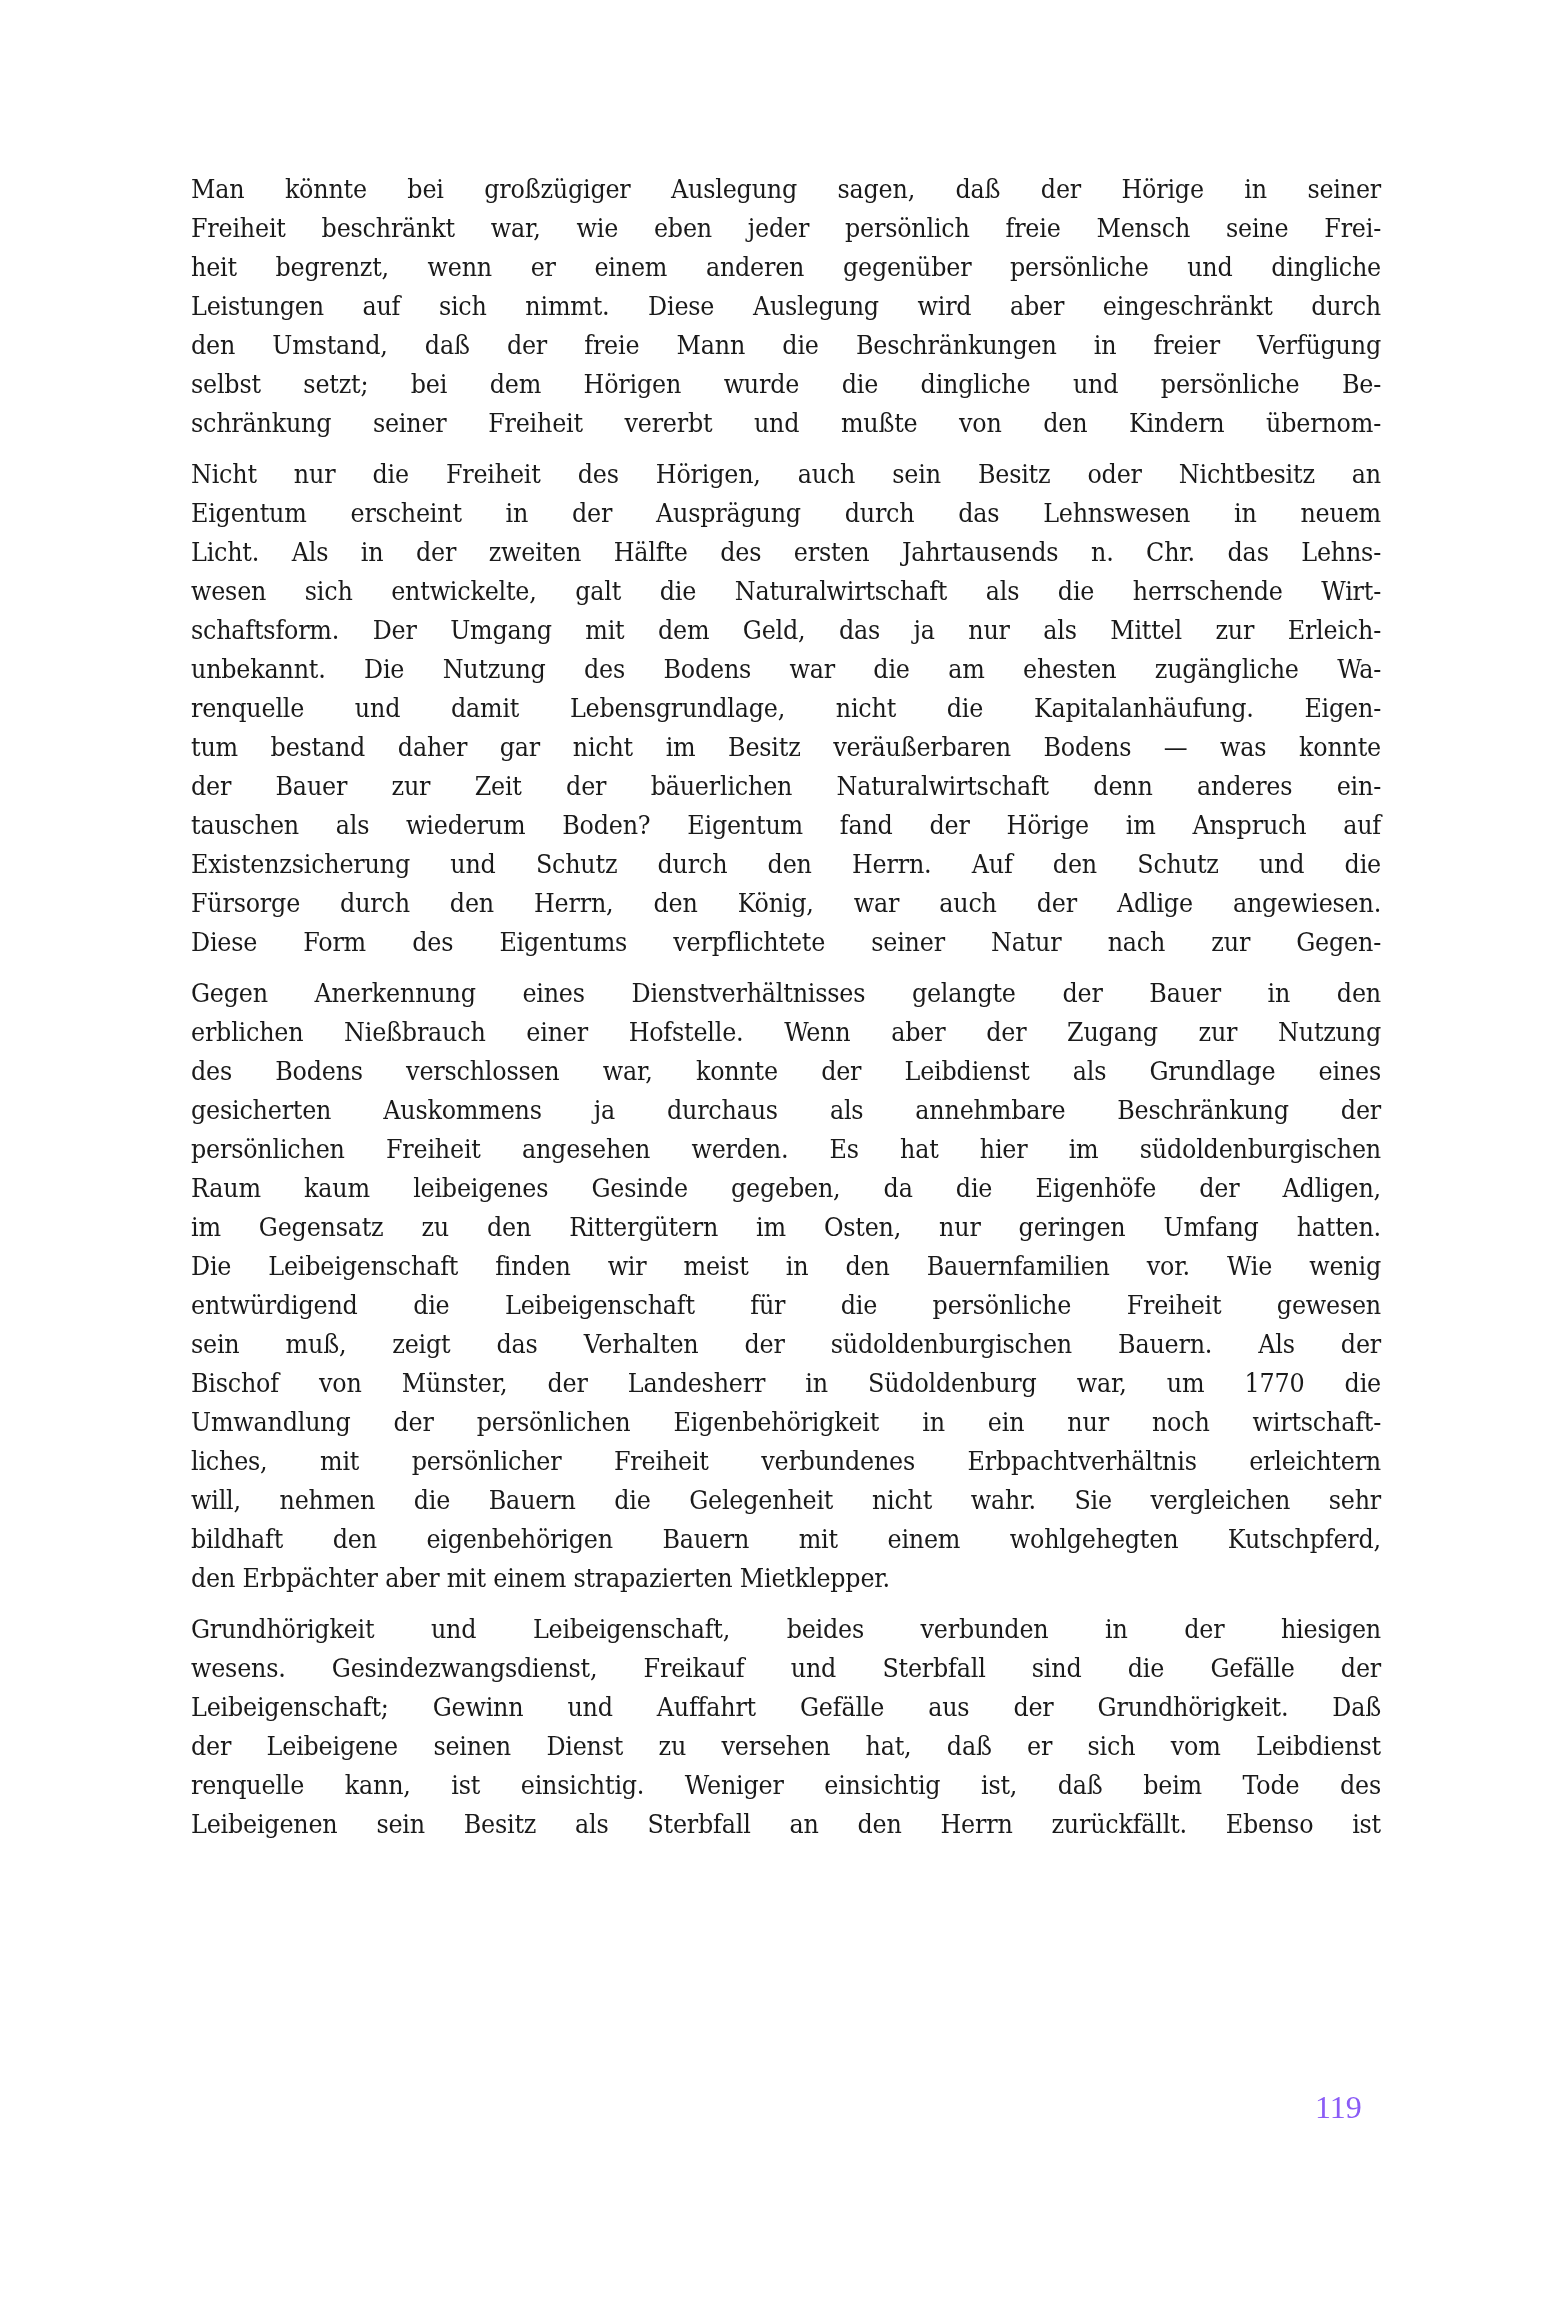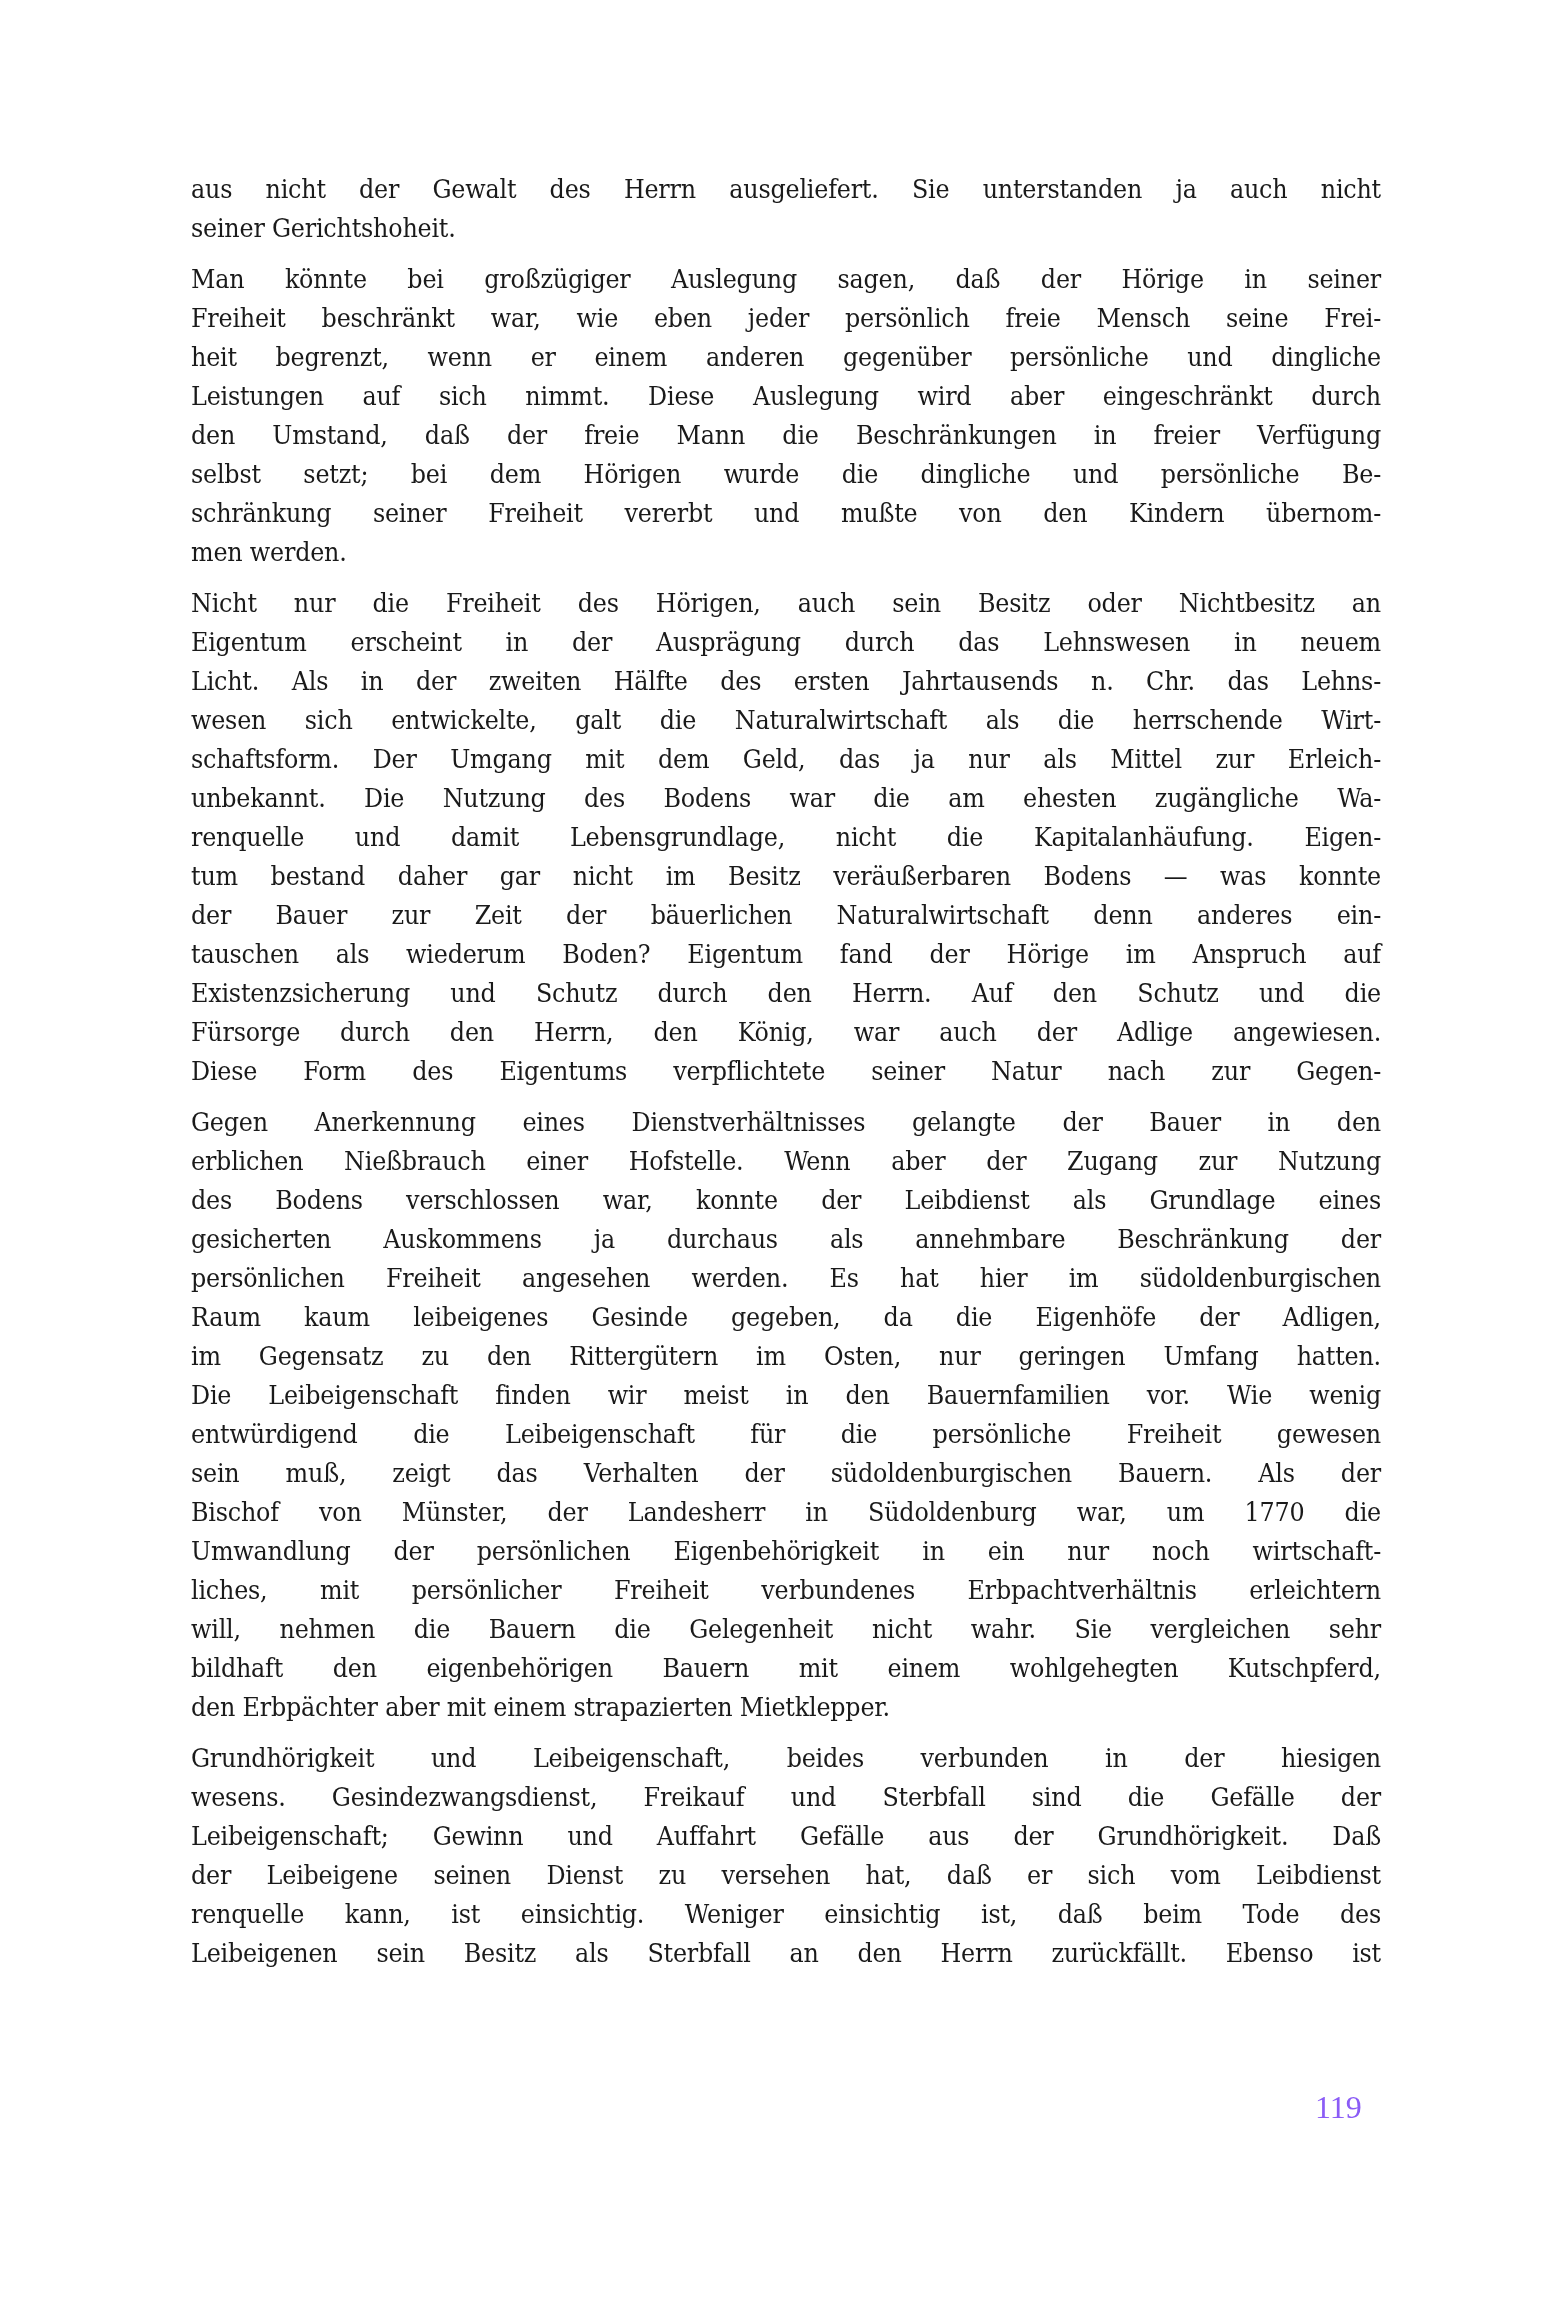--- a/index.html
+++ b/index.html
@@ -46,34 +46,29 @@
       font-size: 32px;
       line-height: 39px;
       color: #8b5cf6;
     }
   </style>
 </head>
 <body>
 
 <main class="page">
 
-  <p class="para">
-    <span class="line">aus nicht der Gewalt des Herrn ausgeliefert. Sie unterstanden ja auch nicht</span>
-    <span class="line last">seiner Gerichtshoheit.</span>
-  </p>
 
   <p class="para">
     <span class="line">Man könnte bei großzügiger Auslegung sagen, daß der Hörige in seiner</span>
     <span class="line">Freiheit beschränkt war, wie eben jeder persönlich freie Mensch seine Frei-</span>
     <span class="line">heit begrenzt, wenn er einem anderen gegenüber persönliche und dingliche</span>
     <span class="line">Leistungen auf sich nimmt. Diese Auslegung wird aber eingeschränkt durch</span>
     <span class="line">den Umstand, daß der freie Mann die Beschränkungen in freier Verfügung</span>
     <span class="line">selbst setzt; bei dem Hörigen wurde die dingliche und persönliche Be-</span>
     <span class="line">schränkung seiner Freiheit vererbt und mußte von den Kindern übernom-</span>
-    <span class="line last">men werden.</span>
   </p>
 
   <p class="para">
     <span class="line">Nicht nur die Freiheit des Hörigen, auch sein Besitz oder Nichtbesitz an</span>
     <span class="line">Eigentum erscheint in der Ausprägung durch das Lehnswesen in neuem</span>
     <span class="line">Licht. Als in der zweiten Hälfte des ersten Jahrtausends n. Chr. das Lehns-</span>
     <span class="line">wesen sich entwickelte, galt die Naturalwirtschaft als die herrschende Wirt-</span>
     <span class="line">schaftsform. Der Umgang mit dem Geld, das ja nur als Mittel zur Erleich-</span>
     <span class="line">unbekannt. Die Nutzung des Bodens war die am ehesten zugängliche Wa-</span>
     <span class="line">renquelle und damit Lebensgrundlage, nicht die Kapitalanhäufung. Eigen-</span>

